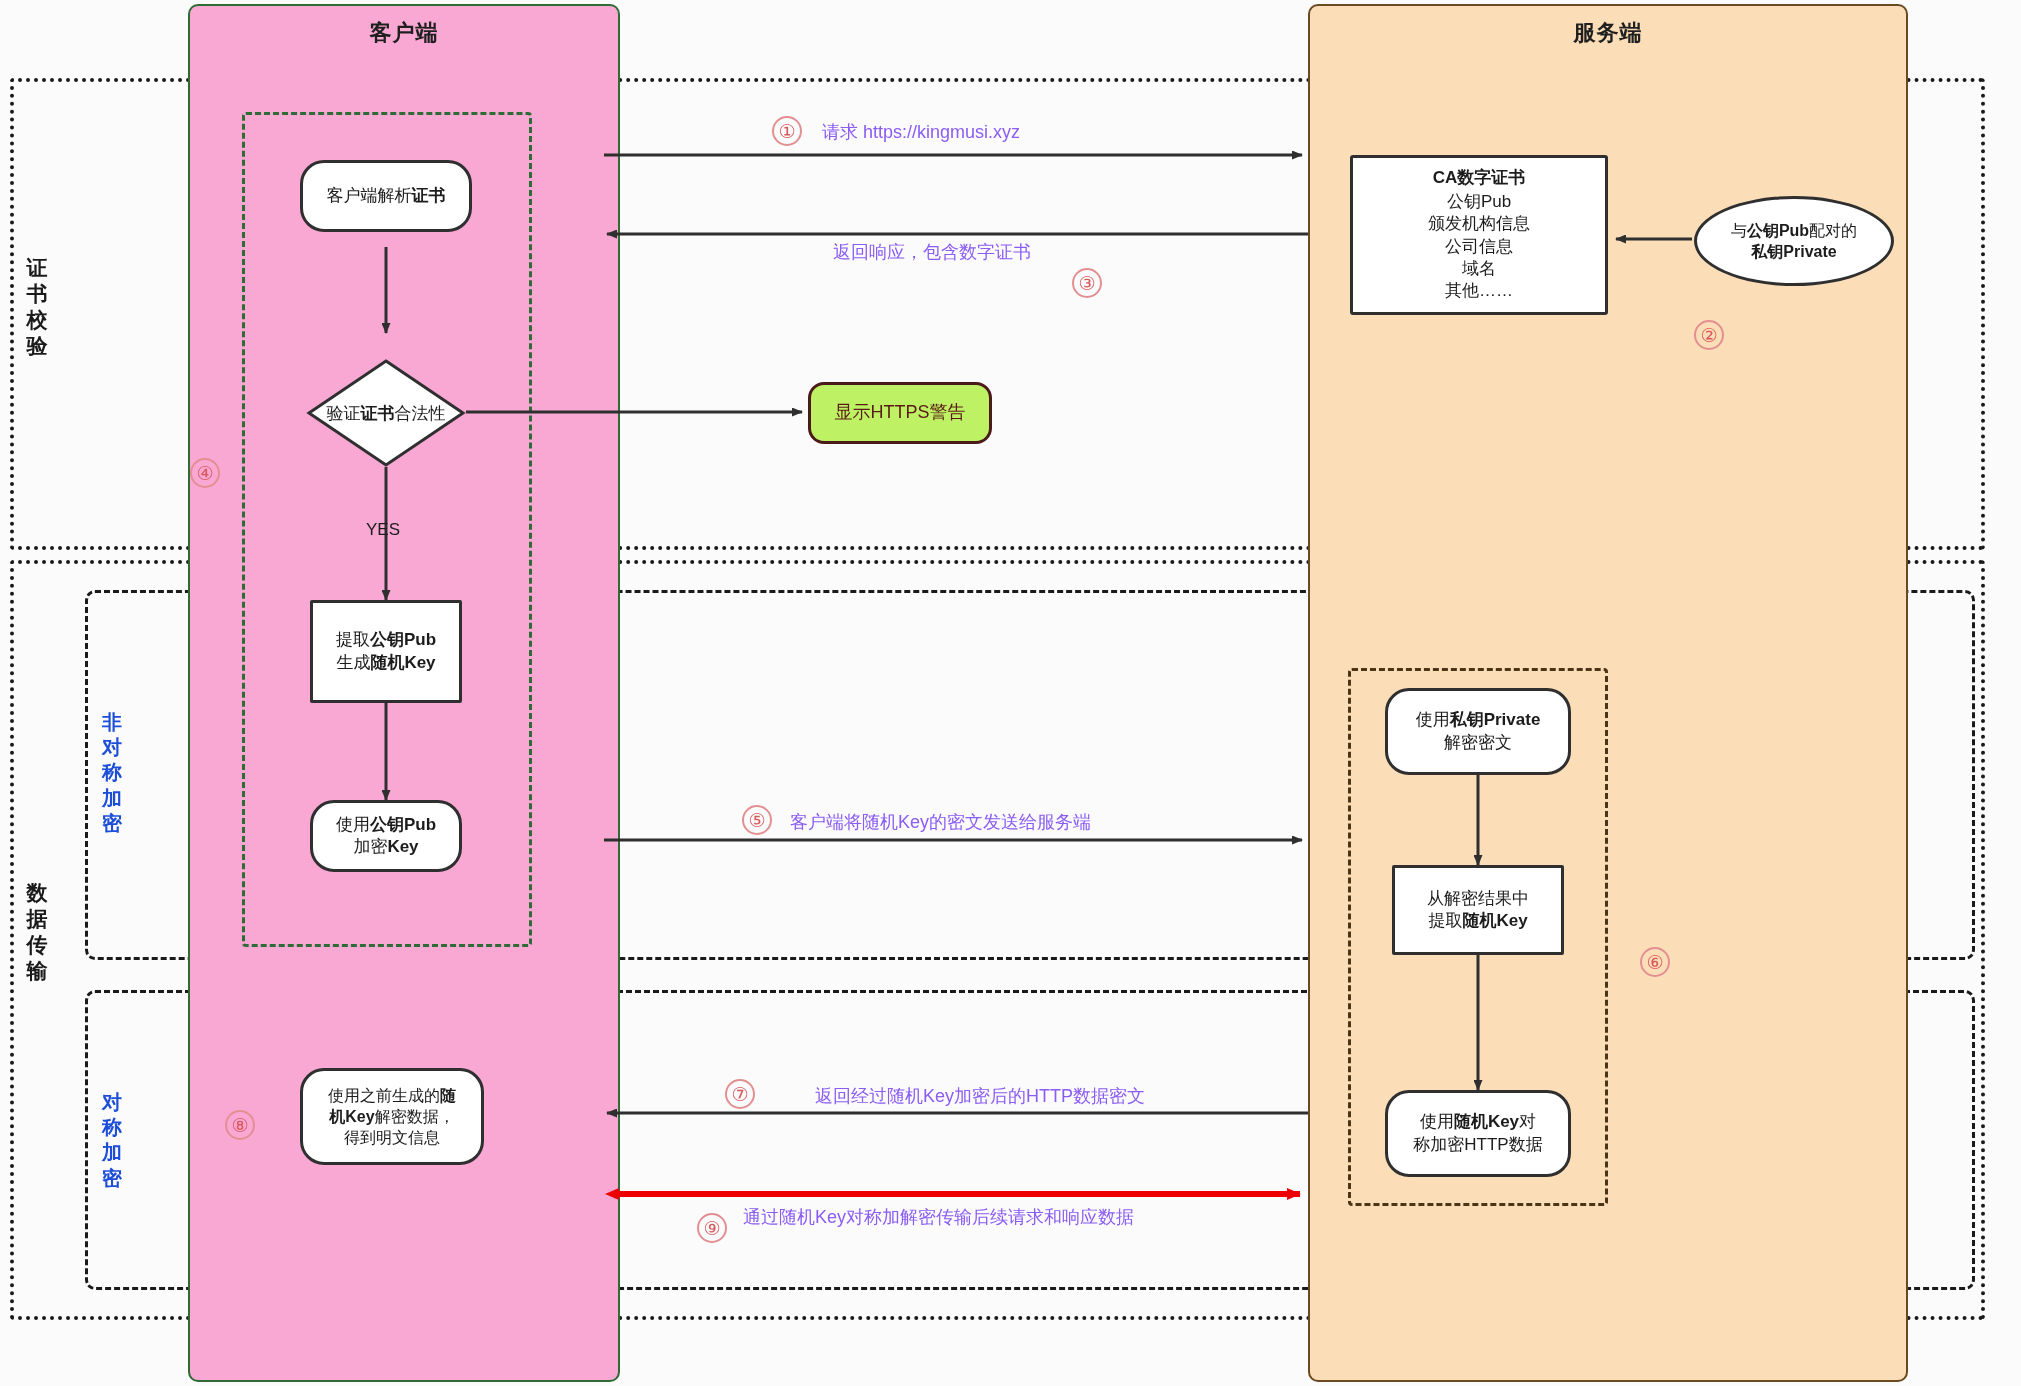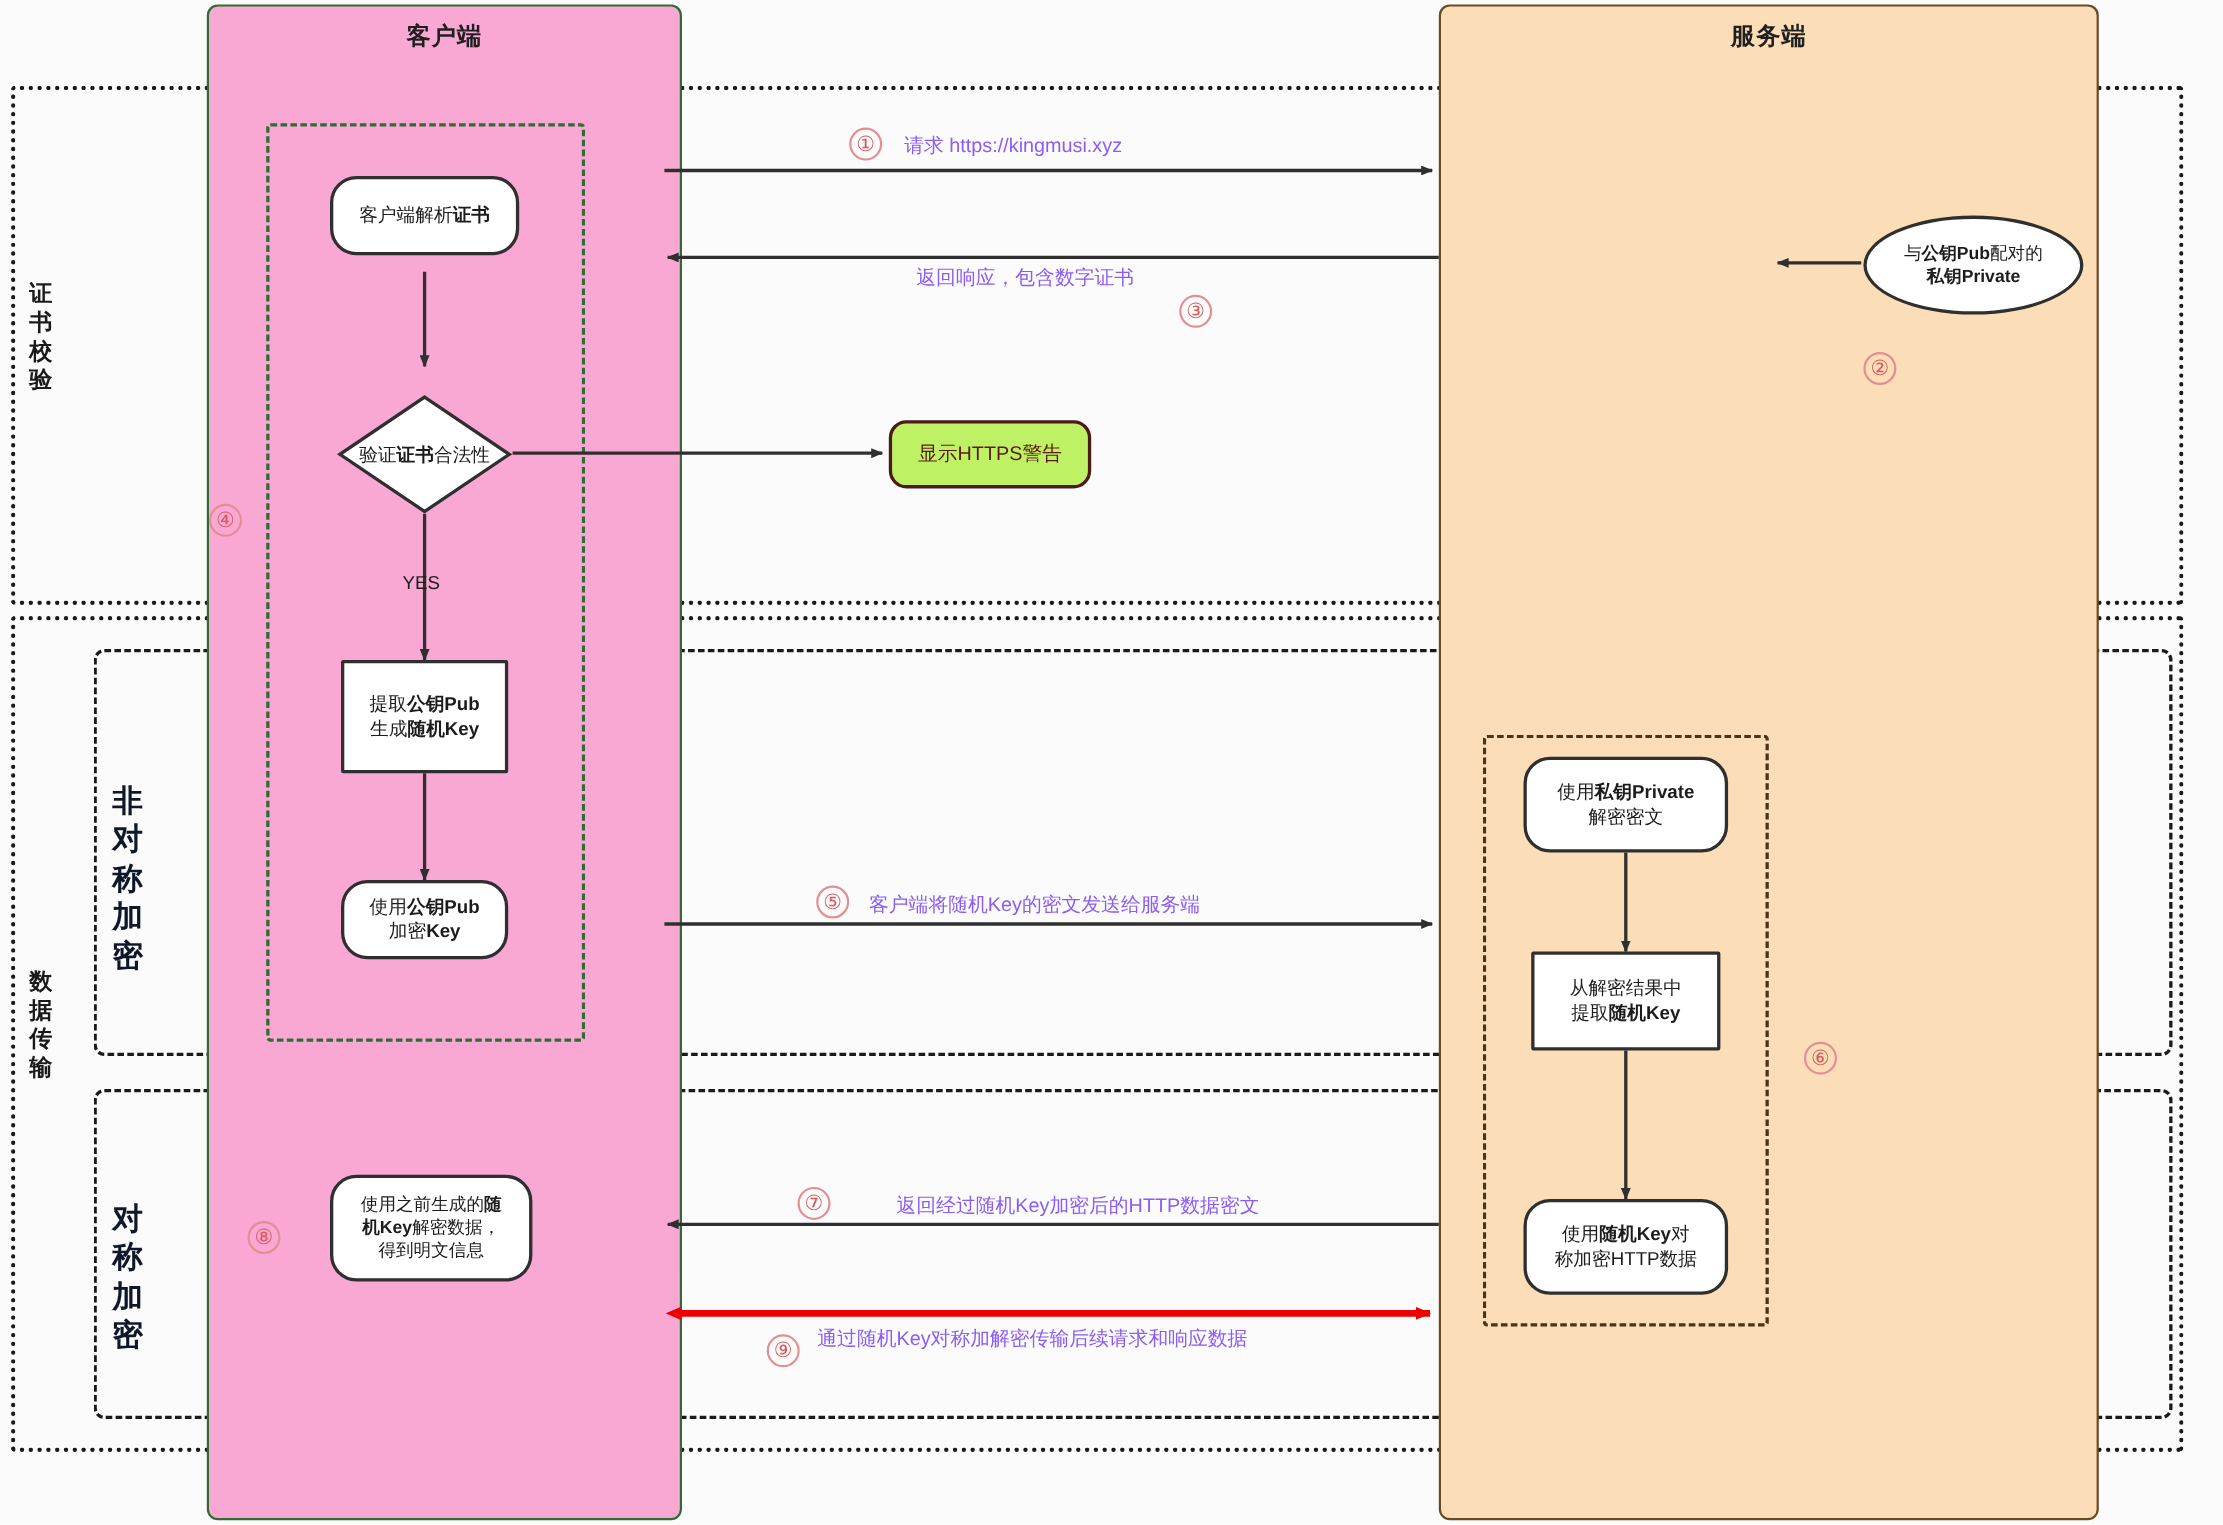--- a/index.html
+++ b/index.html
@@ -99,23 +99,23 @@
     height: 370px;
   }
   #sub-sym {
     left: 85px;
     top: 990px;
     width: 1890px;
     height: 300px;
   }
   .subphase-label {
     position: absolute;
-    font-size: 28px;
+    font-size: 20px;
     font-weight: bold;
-    color: #0f172a;
+    color: #1d4ed8;
     width: 26px;
     line-height: 1.26;
     text-align: left;
     word-break: break-all;
   }
   #label-asym { left: 102px; top: 710px; }
   #label-sym  { left: 102px; top: 1090px; }
 
   
   .inner-dashed {
@@ -350,20 +350,28 @@
       <span>使用之前生成的</span><b>随</b><br>
       <b>机Key</b><span>解密数据，</span><br>
       <span>得到明文信息</span>
     </span>
   </div>
 
   <div class="node rounded" id="node-warning">
     <span>显示HTTPS警告</span>
   </div>
 
+  <div class="node rect" id="node-ca">
+    <span class="ca-title">CA数字证书</span>
+    <span>公钥Pub</span>
+    <span>颁发机构信息</span>
+    <span>公司信息</span>
+    <span>域名</span>
+    <span>其他……</span>
+  </div>
 
   <div class="node" id="node-private">
     <span>
       <span>与</span><b>公钥Pub</b><span>配对的</span>
     </span>
     <b>私钥Private</b>
   </div>
 
   <div class="node rounded" id="node-server-decrypt" style="left:1385px; top:688px; width:186px; height:87px;">
     <span>

